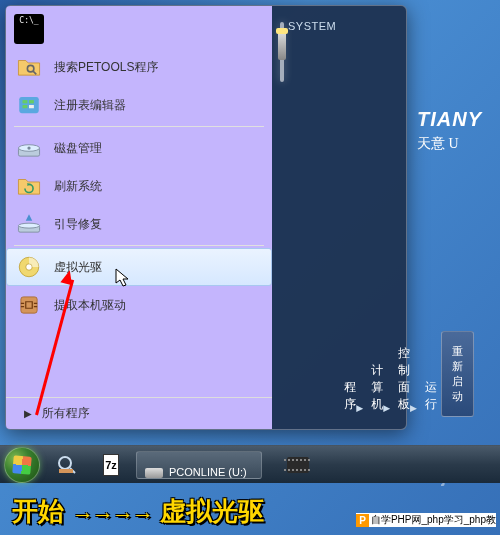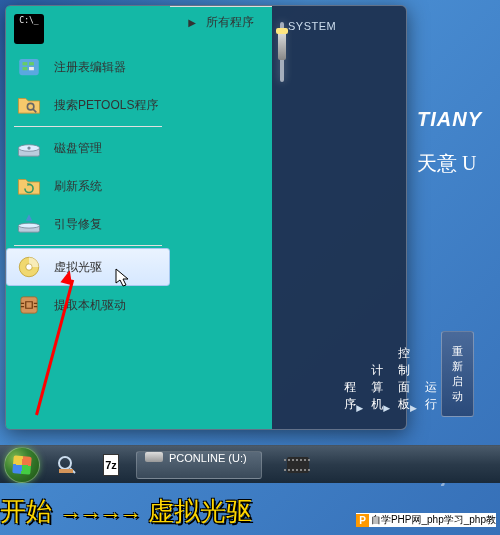--- a/index.html
+++ b/index.html
@@ -1,18 +1,18 @@
 <!DOCTYPE html>
 <html><head>
 <meta charset="utf-8">
 <style>
 *{margin:0;padding:0;box-sizing:border-box;font-family:"Microsoft YaHei",SimSun,sans-serif}
 body{width:500px;height:535px;overflow:hidden;background:linear-gradient(135deg,#2b5fa8 0%,#4a8fd4 30%,#3670b8 100%);position:relative}
 .start-panel{position:absolute;left:5px;top:5px;width:402px;height:425px;display:flex;background:rgba(30,50,80,.95);border-radius:6px;border:1px solid rgba(255,255,255,.3);box-shadow:0 4px 20px rgba(0,0,0,.5)}
-.left-col{width:268px;background:#14b8a6;border-radius:4px 0 0 4px;display:flex;flex-direction:row;position:relative}
+.left-col{width:268px;background:#c4b5fd;border-radius:4px 0 0 4px;display:flex;flex-direction:column;position:relative}
 .menu-list{flex:1;padding:4px 0}
 .menu-item{display:flex;align-items:center;height:38px;padding:0 8px;cursor:pointer;position:relative}
 .menu-item.hover{background:linear-gradient(#eaf3ff,#d6e8ff);border:1px solid #a8c8f0;border-radius:3px;padding:0 7px}
 .menu-icon{width:30px;height:30px;margin-right:10px;display:flex;align-items:center;justify-content:center;border-radius:3px}
 .menu-label{font-size:12px;color:#333}
 .sep{height:1px;background:#e0e0e0;margin:2px 8px}
 .all-programs{display:flex;align-items:center;height:32px;padding:0 18px;border-top:1px solid #ddd;cursor:pointer;font-size:12px;color:#333}
 .chev{margin-right:10px;font-size:10px}
 .right-col{width:134px;padding:8px;display:flex;flex-direction:row;color:#fff}
 .user-pic{width:60px;height:60px;margin:8px auto 16px;border:2px solid rgba(255,255,255,.6);border-radius:4px;background:linear-gradient(#1a3a6e 0%,#1a3a6e 60%,#4682b4 60%,#5a9bd4 100%);position:relative;box-shadow:0 0 8px rgba(255,255,255,.3)}
@@ -20,33 +20,33 @@
 .lighthouse::before{content:"";position:absolute;top:-4px;left:-2px;width:12px;height:6px;background:#ffe680;border-radius:2px}
 .r-label{font-size:11px;color:#cde;padding:6px 4px;letter-spacing:.5px}
 .r-item{font-size:12px;padding:8px 4px;cursor:pointer;display:flex;justify-content:space-between;align-items:flex-end;border-radius:3px}
 .r-chev{font-size:9px;color:#cde}
 .r-sep{height:1px;background:rgba(255,255,255,.2);margin:2px 0}
 .restart-btn{margin-top:auto;margin-bottom:4px;padding:12px 10px;background:linear-gradient(#4a6a9a,#2a4a7a);border:1px solid rgba(255,255,255,.3);border-radius:3px;font-size:11px;color:#fff;display:flex;align-items:center;justify-content:center;cursor:pointer;width:70px;align-self:flex-start}
 .taskbar{position:absolute;left:0;bottom:52px;width:100%;height:38px;background:linear-gradient(#4a5a6a,#2a3a4a,#1a2a3a);border-top:1px solid rgba(255,255,255,.2);display:flex;align-items:center;padding-left:4px}
 .orb{width:36px;height:36px;border-radius:50%;background:radial-gradient(circle at 30% 30%,#7eb850,#3a8030 40%,#1a5010);border:1px solid rgba(255,255,255,.3);position:relative;cursor:pointer;box-shadow:0 0 6px rgba(120,200,100,.6)}
 .orb::before{content:"";position:absolute;left:8px;top:8px;width:18px;height:18px;background:conic-gradient(#e74 0 90deg,#4c4 90deg 180deg,#48e 180deg 270deg,#ec4 270deg 360deg);border-radius:2px;transform:rotate(5deg)}
 .tb-btn{height:30px;margin-left:6px;padding:0 8px;display:flex;align-items:center;border-radius:3px;cursor:pointer;border:1px solid transparent}
-.tb-drive{height:28px;margin-left:8px;padding:0 14px 0 8px;display:flex;align-items:flex-start;background:linear-gradient(#5a6a7a,#3a4a5a);border:1px solid rgba(255,255,255,.2);border-radius:3px;font-size:11px;color:#fff;cursor:pointer}
+.tb-drive{height:28px;margin-left:8px;padding:0 14px 0 8px;display:flex;align-items:flex-end;background:linear-gradient(#5a6a7a,#3a4a5a);border:1px solid rgba(255,255,255,.2);border-radius:3px;font-size:11px;color:#fff;cursor:pointer}
 .tb-drive-icon{width:18px;height:10px;background:linear-gradient(#ddd,#999);border-radius:2px;margin-right:6px}
-.annotation{position:absolute;bottom:6px;left:0;display:flex;align-items:center;font-size:26px;font-weight:normal;color:#ffd700;text-shadow:2px 2px 0 #000,-1px -1px 0 #000,1px -1px 0 #000,-1px 1px 0 #000;font-family:SimHei,sans-serif}
+.annotation{position:absolute;bottom:6px;left:12px;display:flex;align-items:center;font-size:26px;font-weight:bold;color:#ffd700;text-shadow:2px 2px 0 #000,-1px -1px 0 #000,1px -1px 0 #000,-1px 1px 0 #000;font-family:SimHei,sans-serif}
 .arrows{margin:0 8px;font-size:22px;letter-spacing:-2px}
 .ws-badge{position:absolute;bottom:8px;right:4px;background:#fff;font-size:10px;font-family:Arial;display:flex;align-items:center}
 .ws-p{background:#f90;color:#fff;font-weight:bold;padding:1px 3px;margin-right:2px}
 .watermark{position:absolute;left:145px;top:250px;color:rgba(255,255,255,.7);font-weight:bold;pointer-events:none}
 .wm1{font-size:25px;letter-spacing:1px}
 .wm1 .cn{color:#e8c840}
 .wm2{font-size:12px;color:rgba(255,255,255,.5);letter-spacing:1px;margin-top:2px}
 .brand{position:absolute;right:18px;top:108px;color:#fff;text-align:left}
 .brand1{font-size:20px;font-weight:bold;font-style:italic;letter-spacing:1px}
-.brand2{font-size:20px;font-family:KaiTi,SimSun;margin-top:19px}
+.brand2{font-size:14px;font-family:KaiTi,SimSun;margin-top:4px}
 .arrow-line{position:absolute;left:35px;top:275px;width:3px;height:140px;background:red;transform:rotate(15deg);transform-origin:bottom;pointer-events:none}
 .arrow-head{position:absolute;left:62px;top:270px;width:0;height:0;border-left:6px solid transparent;border-right:6px solid transparent;border-bottom:14px solid red;transform:rotate(15deg);pointer-events:none}
 .cursor{position:absolute;left:115px;top:268px;pointer-events:none}
 .cursor svg{width:16px;height:20px}
 .icon-svg{width:26px;height:26px}
 .chip-icon{width:22px;height:16px;background:#2a2a2a;border-radius:2px;margin-left:10px;position:relative}
 .chip-icon::before,.chip-icon::after{content:"";position:absolute;left:-3px;top:2px;width:28px;height:2px;background:repeating-linear-gradient(90deg,#888 0 2px,transparent 2px 4px)}
 .chip-icon::after{top:auto;bottom:2px}
 .mag-icon svg{width:24px;height:24px}
 .sz-icon{width:16px;height:22px;background:#fff;border:1px solid #333;font-size:11px;font-weight:bold;display:flex;align-items:center;justify-content:center;font-family:Arial}
@@ -62,38 +62,38 @@
 
 <div class="start-panel">
   <div class="left-col">
     <div class="menu-list">
       <div class="menu-item">
         <div class="menu-icon" style="background:#000;color:#eee;font-size:8px;font-family:monospace;align-items:flex-start;padding:2px">C:\_</div>
       </div>
       <div class="menu-item">
         <div class="menu-icon">
             <svg class="icon-svg" viewBox="0 0 32 32">
+              <path d="M3 8 L12 8 L15 11 L29 11 L29 26 L3 26 Z" fill="#f5c96b" stroke="#c89030"></path>
+              <circle cx="18" cy="18" r="4" fill="none" stroke="#666" stroke-width="2"></circle>
+              <line x1="21" y1="21" x2="25" y2="25" stroke="#666" stroke-width="2"></line>
+            </svg>
+          </div>
+        <span class="menu-label">搜索PETOOLS程序</span>
+      </div>
+      <div class="menu-item">
+        <div class="menu-icon">
+            <svg class="icon-svg" viewBox="0 0 32 32">
               <rect x="4" y="6" width="24" height="20" rx="3" fill="#5aa8e0"></rect>
               <rect x="8" y="10" width="6" height="4" fill="#6c6"></rect>
               <rect x="8" y="16" width="6" height="4" fill="#6c6"></rect>
               <rect x="16" y="10" width="6" height="4" fill="#6c6"></rect>
               <rect x="16" y="16" width="6" height="4" fill="#eee"></rect>
             </svg>
           </div>
         <span class="menu-label">注册表编辑器</span>
-      </div>
-      <div class="menu-item">
-        <div class="menu-icon">
-            <svg class="icon-svg" viewBox="0 0 32 32">
-              <path d="M3 8 L12 8 L15 11 L29 11 L29 26 L3 26 Z" fill="#f5c96b" stroke="#c89030"></path>
-              <circle cx="18" cy="18" r="4" fill="none" stroke="#666" stroke-width="2"></circle>
-              <line x1="21" y1="21" x2="25" y2="25" stroke="#666" stroke-width="2"></line>
-            </svg>
-          </div>
-        <span class="menu-label">搜索PETOOLS程序</span>
       </div>
       <div class="sep"></div>
       <div class="menu-item">
         <div class="menu-icon">
             <svg class="icon-svg" viewBox="0 0 32 32">
               <rect x="3" y="16" width="26" height="10" rx="2" fill="#bcd" stroke="#789"></rect>
               <ellipse cx="16" cy="16" rx="13" ry="4" fill="#def" stroke="#789"></ellipse>
               <circle cx="16" cy="16" r="2" fill="#789"></circle>
             </svg>
           </div>

